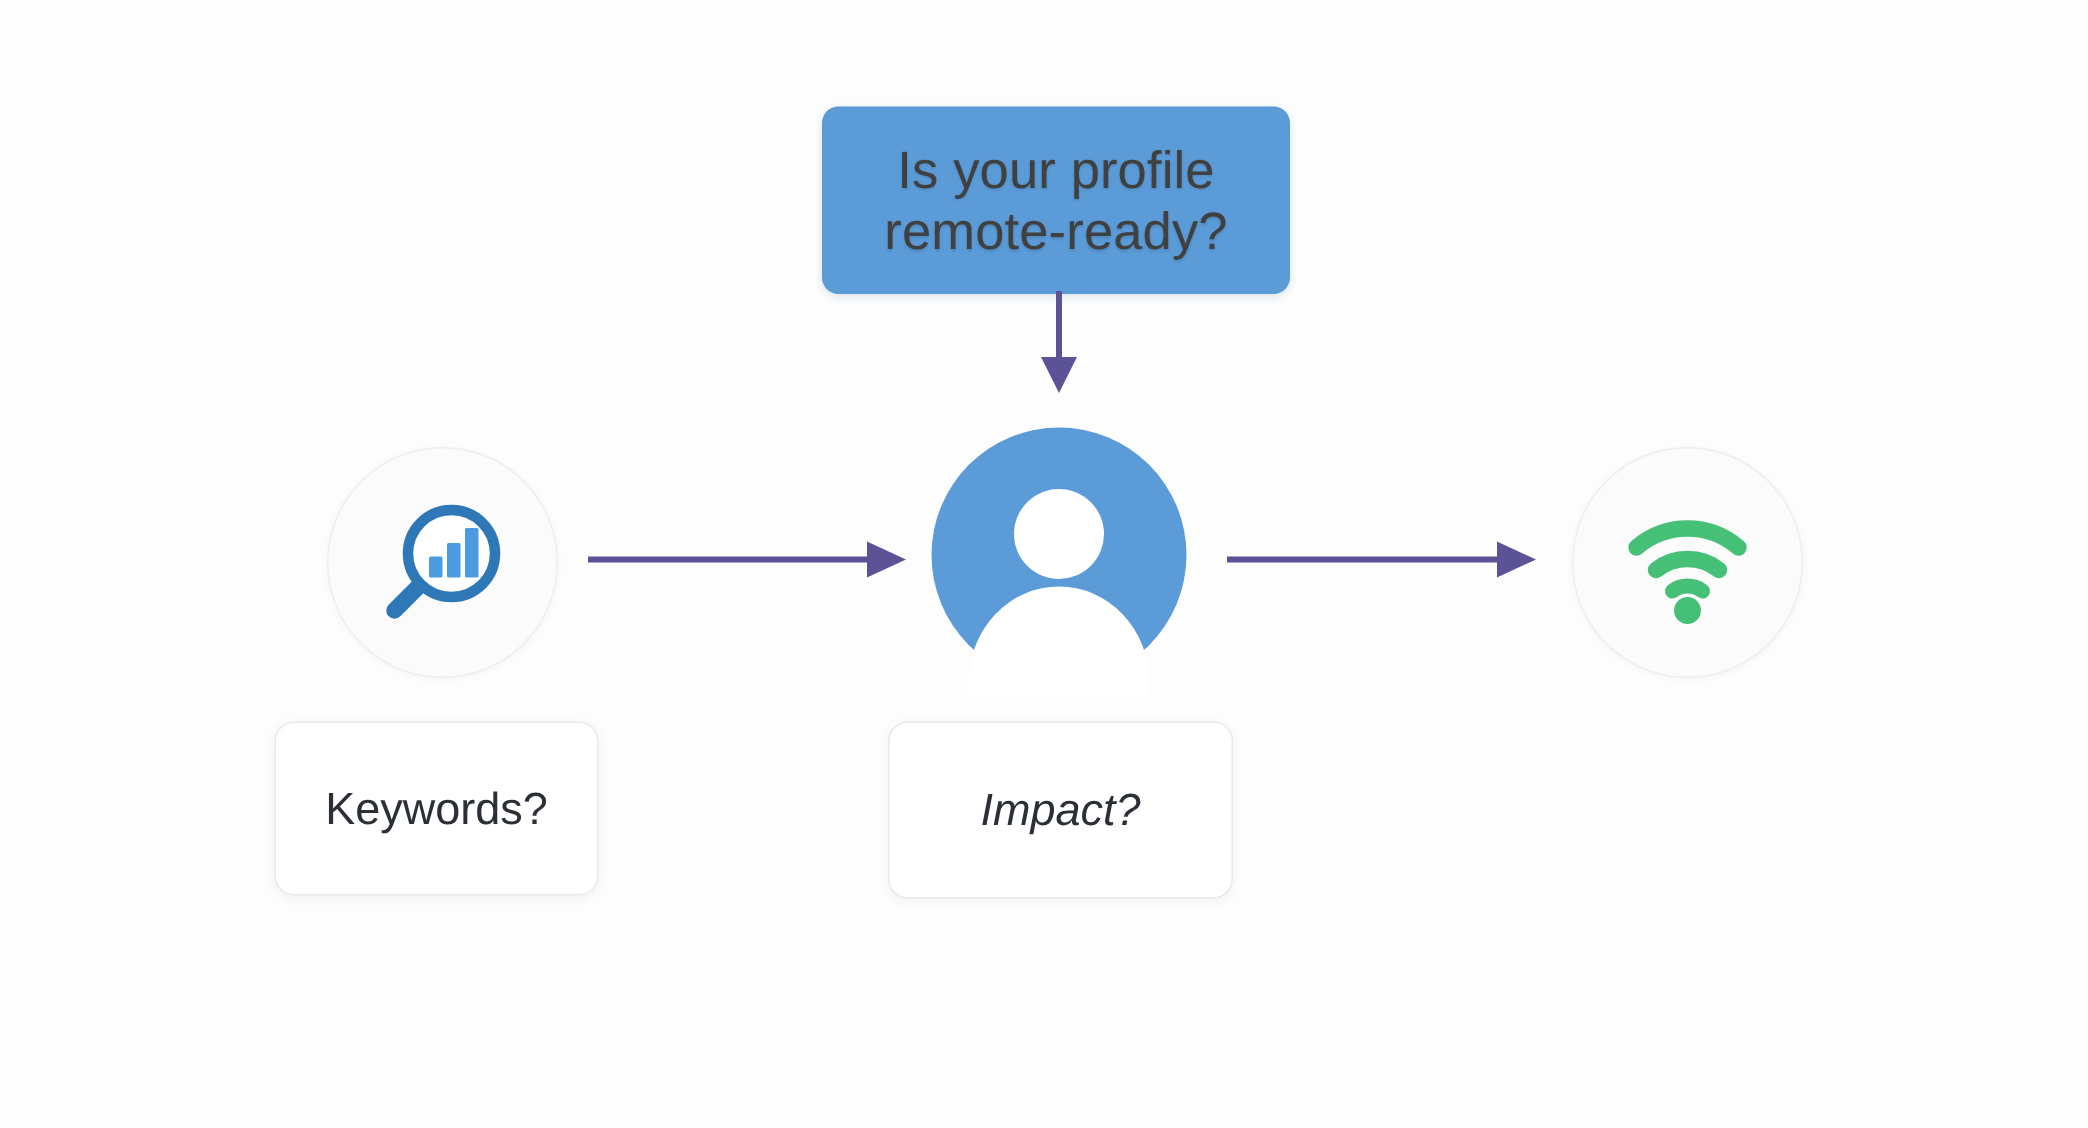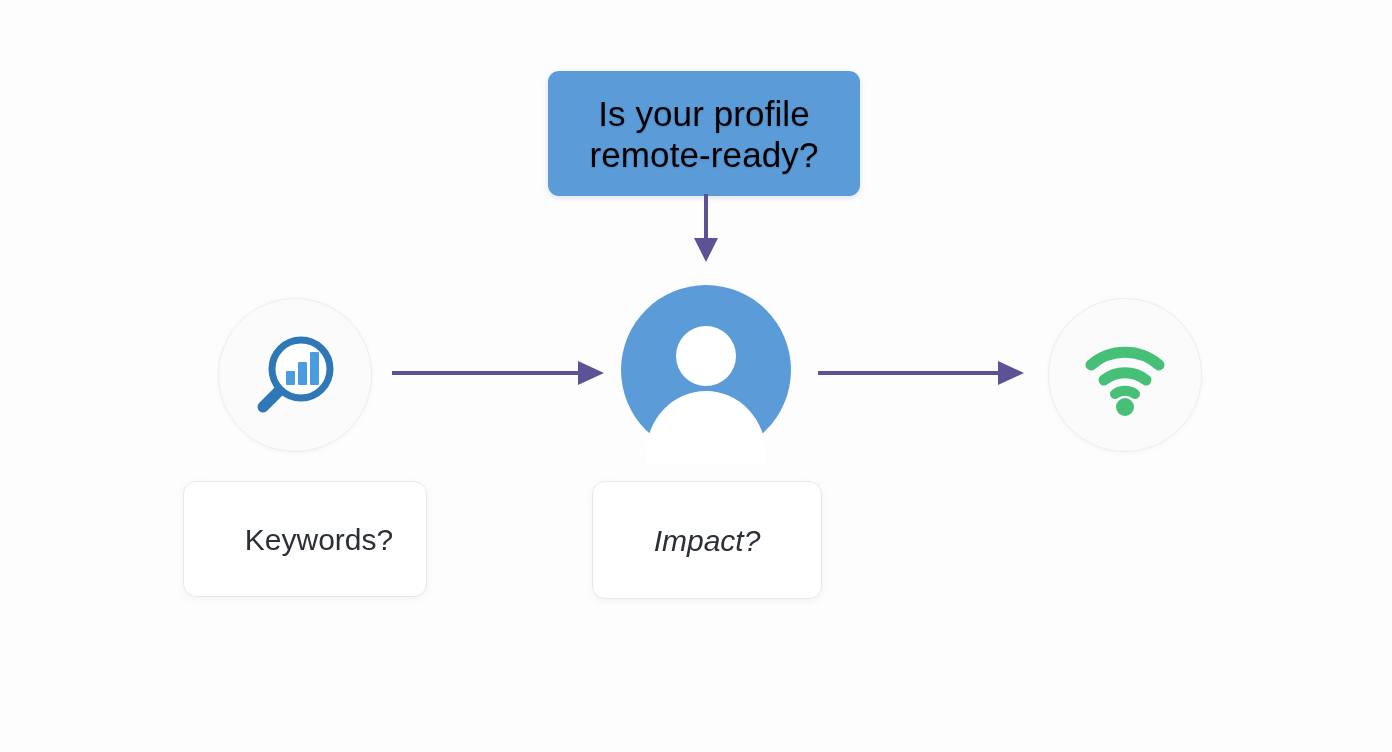--- a/index.html
+++ b/index.html
@@ -28,21 +28,21 @@
     width: 312px;
     height: 125px;
     background: #5a9bd8;
     border-radius: 11px;
     display: flex;
     align-items: center;
     justify-content: center;
     box-shadow: 0 2px 6px rgba(70,110,150,0.18);
   }
   .header-box .htext {
-    color: #000000;
+    color: #404040;
     font-size: 35px;
     line-height: 41px;
     font-weight: 400;
     text-align: center;
     letter-spacing: 0.1px;
     text-shadow: 0 1px 2px rgba(0,0,0,0.13);
     white-space: pre-line;
   }
 
   
@@ -109,21 +109,20 @@
     line-height: 37px;
     font-weight: 400;
     text-align: center;
     white-space: pre-line;
   }
   .label-card.left {
     left: 183px;
     top: 481px;
     width: 214px;
     height: 114px;
-    padding-left: 28px;
   }
   .label-card.center {
     left: 592px;
     top: 481px;
     width: 228px;
     height: 116px;
     font-style: italic;
   }
   .label-card.right {
     left: 1020px;

